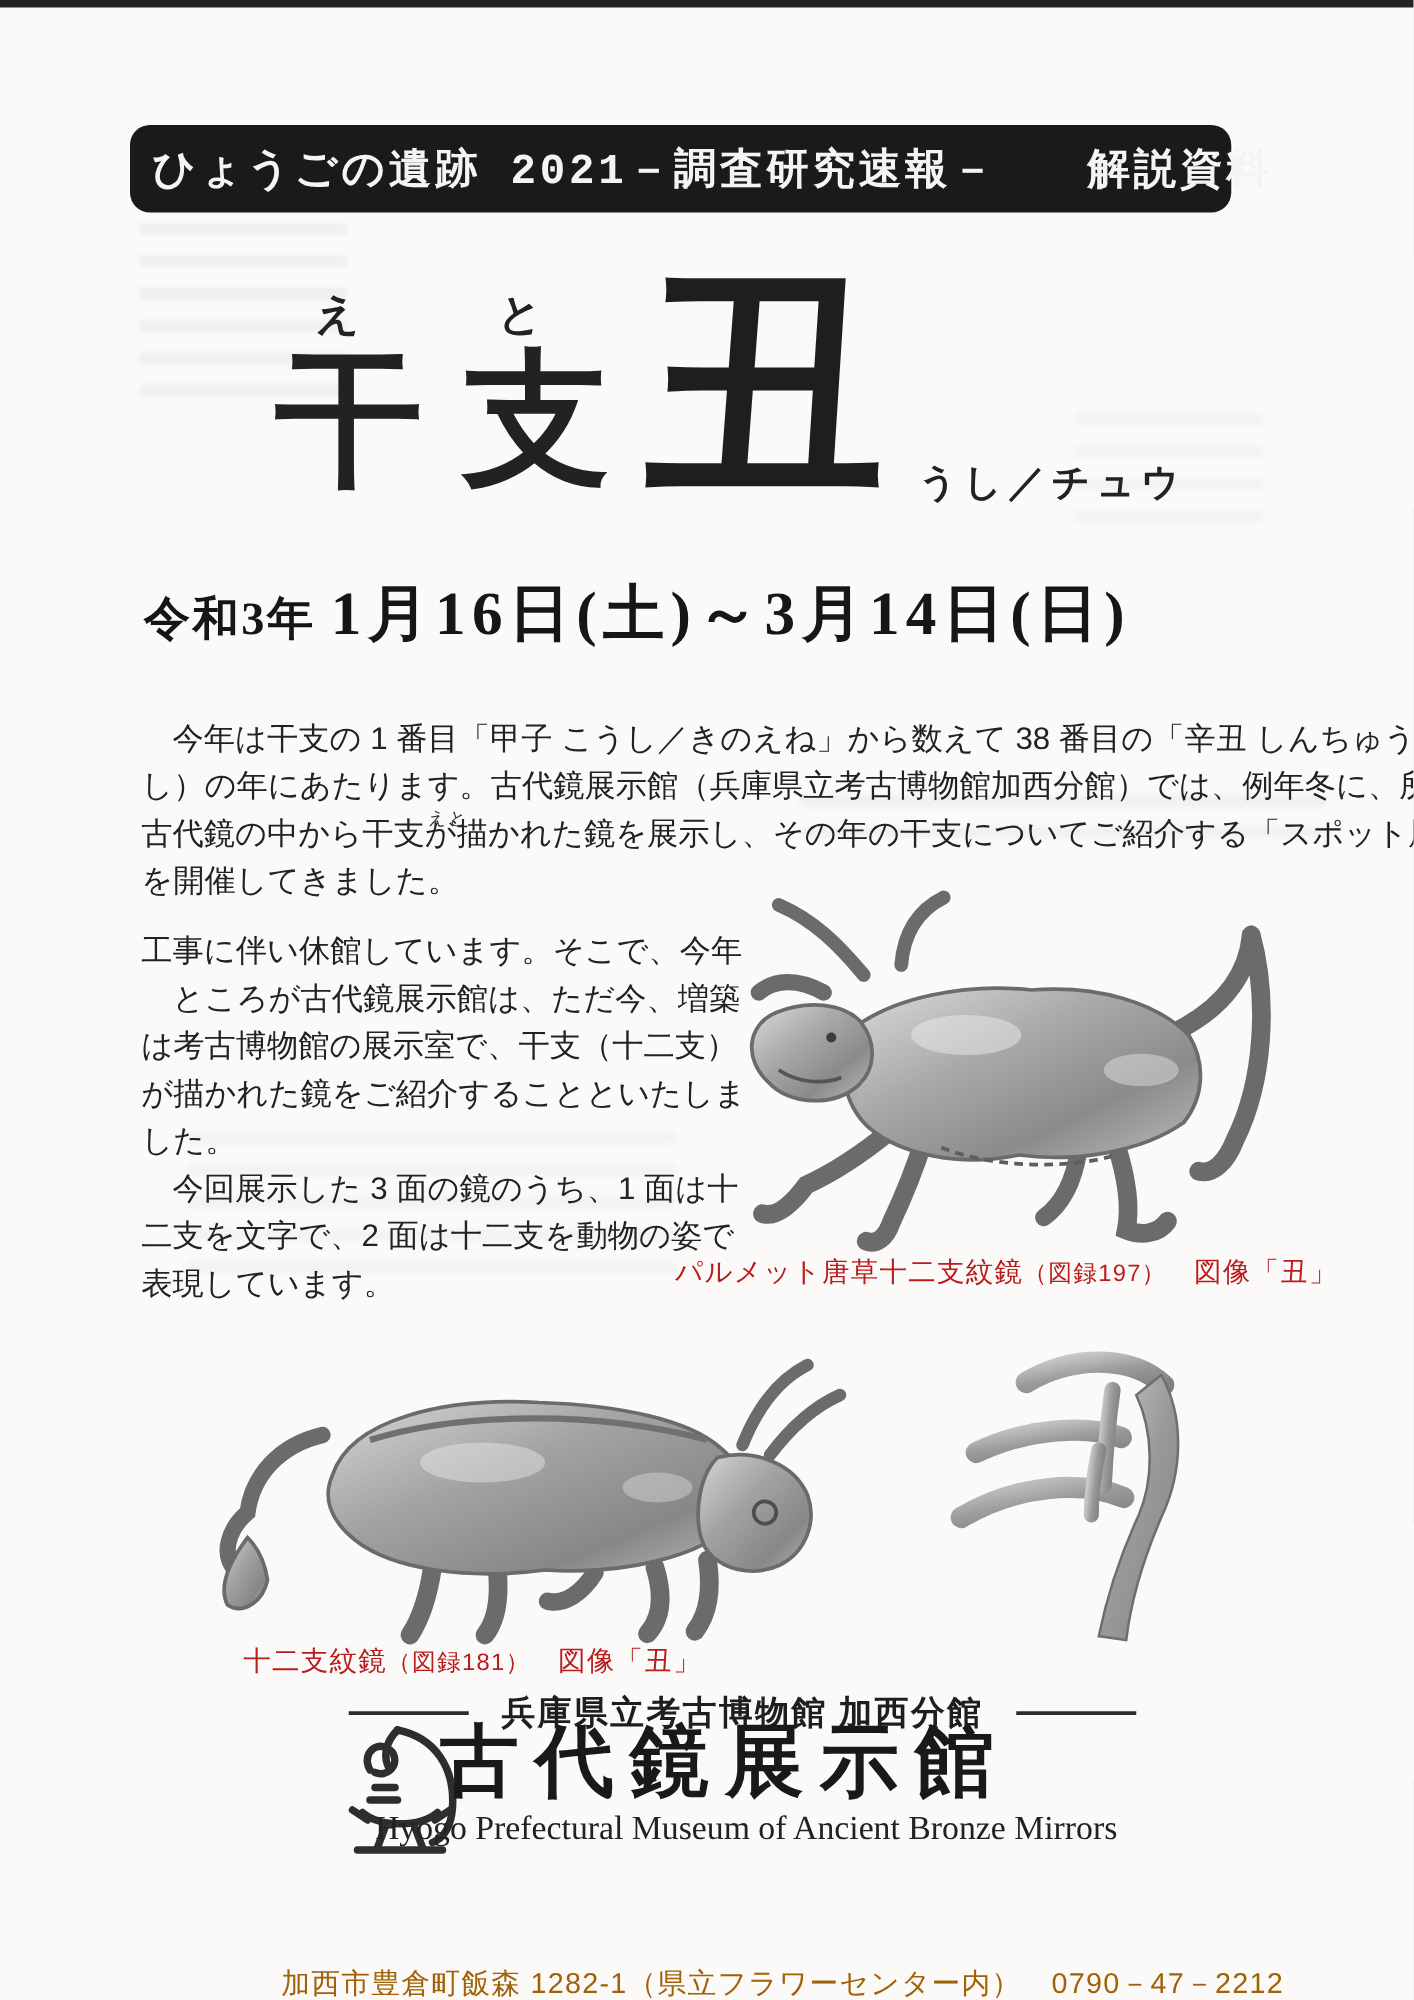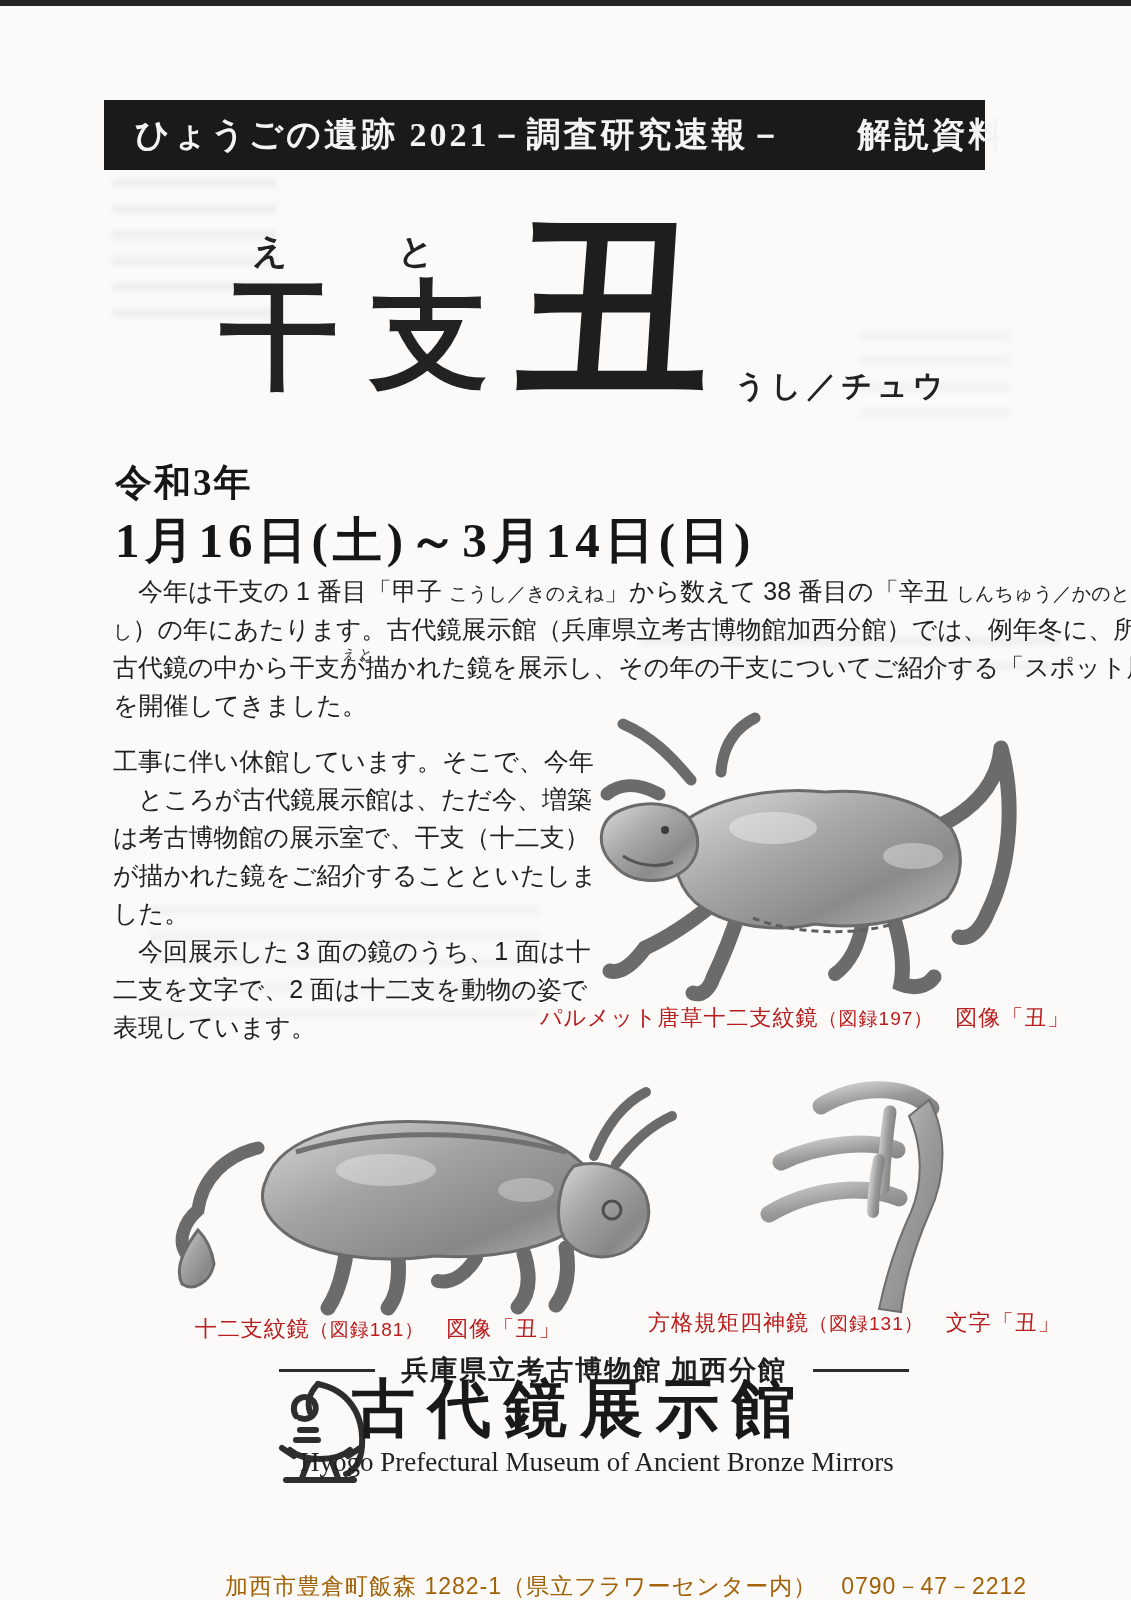--- a/index.html
+++ b/index.html
@@ -9,48 +9,48 @@
   
   .ghost{position:absolute;opacity:.10;filter:blur(2px);pointer-events:none;
          background:repeating-linear-gradient(180deg,#7a7a7a 0 10px,transparent 10px 26px);}
   .g1{left:112px;top:178px;width:165px;height:150px;opacity:.08;}
   .g2{left:640px;top:636px;width:420px;height:34px;opacity:.07;}
   .g3{left:150px;top:905px;width:390px;height:130px;opacity:.05;}
   .g4{left:860px;top:330px;width:150px;height:90px;opacity:.05;}
 
   
   .banner{position:absolute;left:104px;top:100px;width:881px;height:70px;background:#1a1a1a;
-          display:flex;align-items:center;padding-left:31px;box-sizing:border-box;
-          font-family:Liberation Serif, serif;}
+          display:flex;align-items:center;padding-left:18px;box-sizing:border-box;
+          font-family:Liberation Mono, monospace;border-radius:16px;}
   .banner span{color:#f4f4f4;font-size:34px;font-weight:600;letter-spacing:3px;white-space:nowrap;}
   .banner .b-right{margin-left:72px;}
 
   
   .furi{position:absolute;font-family:"Liberation Serif","DejaVu Serif",serif;
         font-size:35px;font-weight:600;color:#222;}
   .furi-e{left:252px;top:228px;}
   .furi-to{left:398px;top:228px;}
   .ttl-kanji{position:absolute;left:220px;top:278px;font-family:"Liberation Serif","DejaVu Serif",serif;
              font-size:118px;font-weight:700;letter-spacing:32px;color:#222;line-height:1;white-space:nowrap;}
   .zodiac{position:absolute;left:512px;top:212px;font-family:"Liberation Serif","DejaVu Serif",serif;
           font-size:198px;font-weight:800;color:#1e1e1e;line-height:1;}
   .reading{position:absolute;left:735px;top:366px;font-family:"Liberation Serif","DejaVu Serif",serif;
            font-size:30px;font-weight:600;letter-spacing:5px;color:#222;white-space:nowrap;}
 
   
   .date-row{position:absolute;left:115px;top:458px;display:flex;align-items:baseline;white-space:nowrap;
-            font-family:"Liberation Serif","DejaVu Serif",serif;color:#161616;flex-direction:column;}
+            font-family:"Liberation Serif","DejaVu Serif",serif;color:#161616;}
   .era{font-size:37px;font-weight:700;letter-spacing:2px;margin-right:12px;}
   .period{font-size:49px;font-weight:700;letter-spacing:5px;}
 
   
   .intro{position:absolute;left:113px;top:572px;width:1014px;}
   .col-text{position:absolute;left:113px;top:742px;width:448px;}
   .tline{height:38px;font-size:25px;line-height:38px;white-space:nowrap;color:#222;}
-  .small{font-size:19px;}
+  .small{font-size:25px;}
   .ruby{position:relative;display:inline-block;}
   .rt{position:absolute;top:-13px;left:50%;transform:translateX(-50%);font-size:14px;
       letter-spacing:2px;white-space:nowrap;color:#333;margin-left:44px;}
 
   
   .fig{position:absolute;}
   .fig svg{display:block;width:100%;height:100%;}
   .fig-ox1{left:523px;top:690px;width:474px;height:308px;}
   .fig-ox2{left:106px;top:1044px;width:538px;height:256px;}
   .fig-char{left:703px;top:1038px;width:238px;height:264px;}
@@ -197,23 +197,20 @@
       <g stroke="url(#m3)" stroke-width="17" fill="none" stroke-linecap="round">
         <path d="M78,52 C115,30 162,30 188,54"></path>
         <path d="M38,108 C80,88 128,86 154,96"></path>
         <path d="M26,160 C70,134 122,130 156,144"></path>
         <path d="M147,58 C143,86 141,112 140,134" stroke-width="13"></path>
         <path d="M136,106 C132,126 130,142 130,158" stroke-width="12"></path>
       </g>
       <path d="M186,46 C204,78 204,122 186,160 C174,188 162,224 158,258 L136,255 C144,216 156,184 168,158 C180,130 180,92 166,62 Z" fill="url(#m3)" stroke="#6e6e6e" stroke-width="2"></path>
     </svg>
   </figure>
-  <div class="cap cap3">
-    <span class="cap-name">方格規矩四神鏡</span><span class="cap-cat">（図録131）</span><span class="cap-suffix">文字「丑」</span>
-  </div>
 
   <div class="branch">
     <span class="dash"></span>
     <span>兵庫県立考古博物館 加西分館</span>
     <span class="dash"></span>
   </div>
   <figure class="fig fig-logo">
     <svg viewBox="0 0 122 116" xmlns="http://www.w3.org/2000/svg">
       <g stroke="#2e2e2e" stroke-width="6" fill="none" stroke-linecap="round">
         <path d="M58,8 C88,14 104,38 102,70 C101,84 96,94 86,98"></path>

